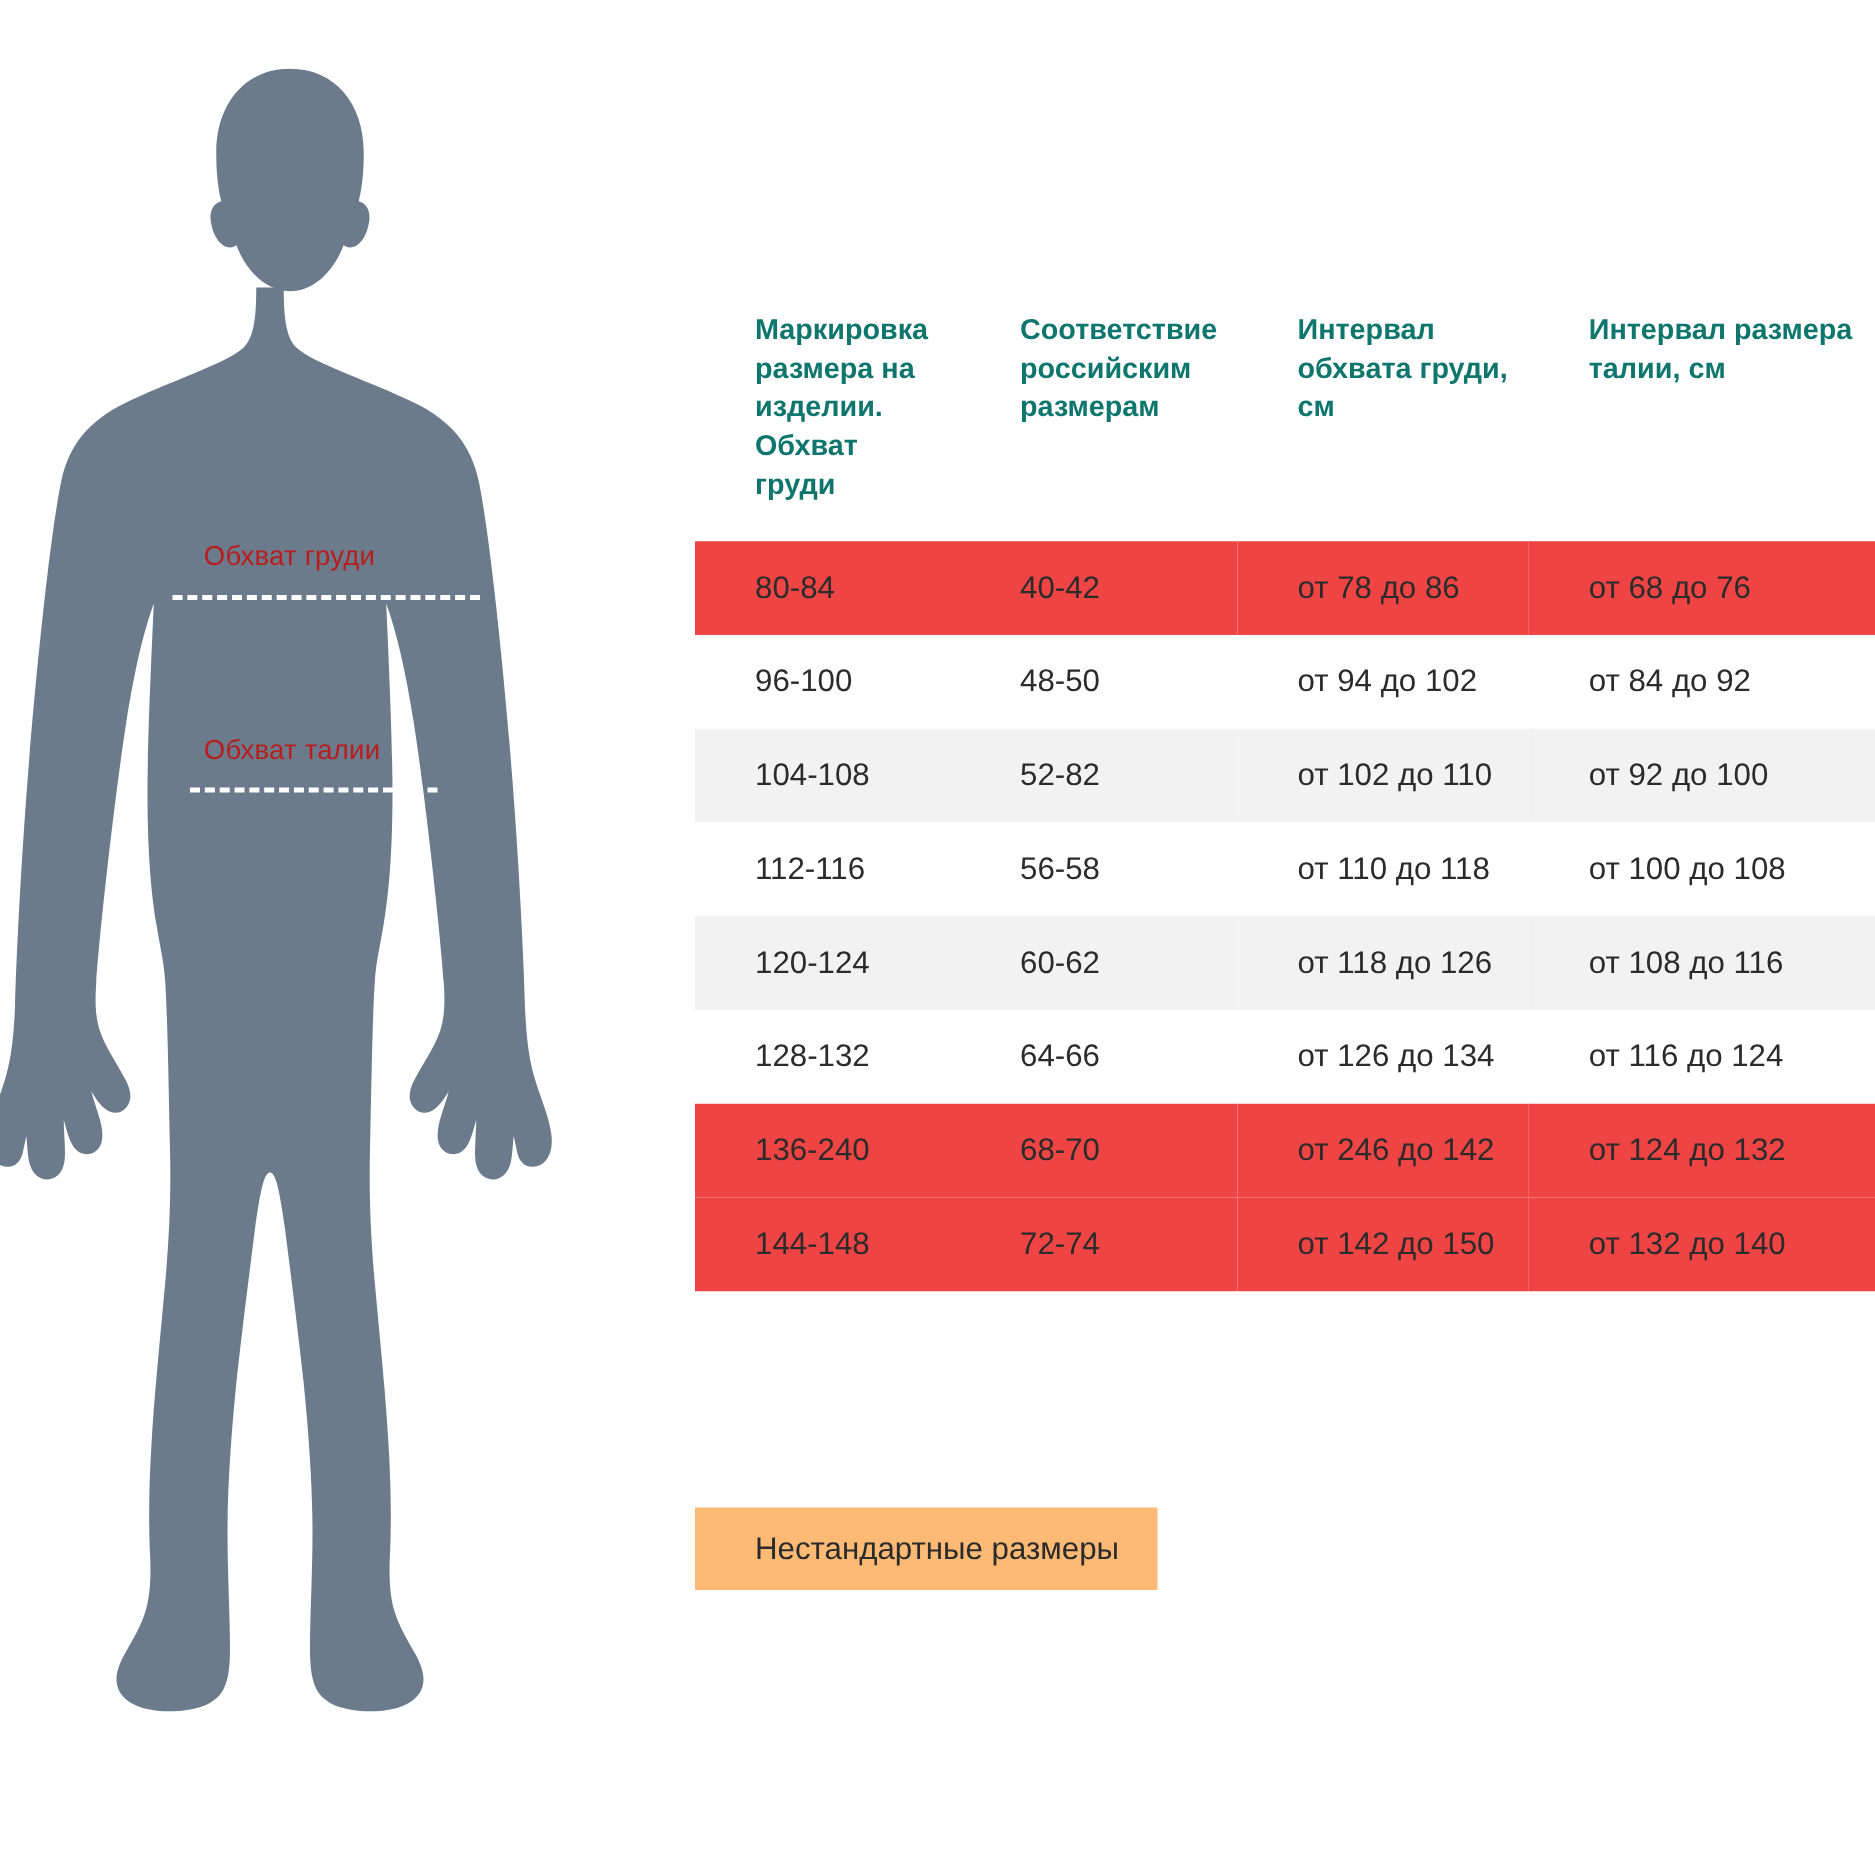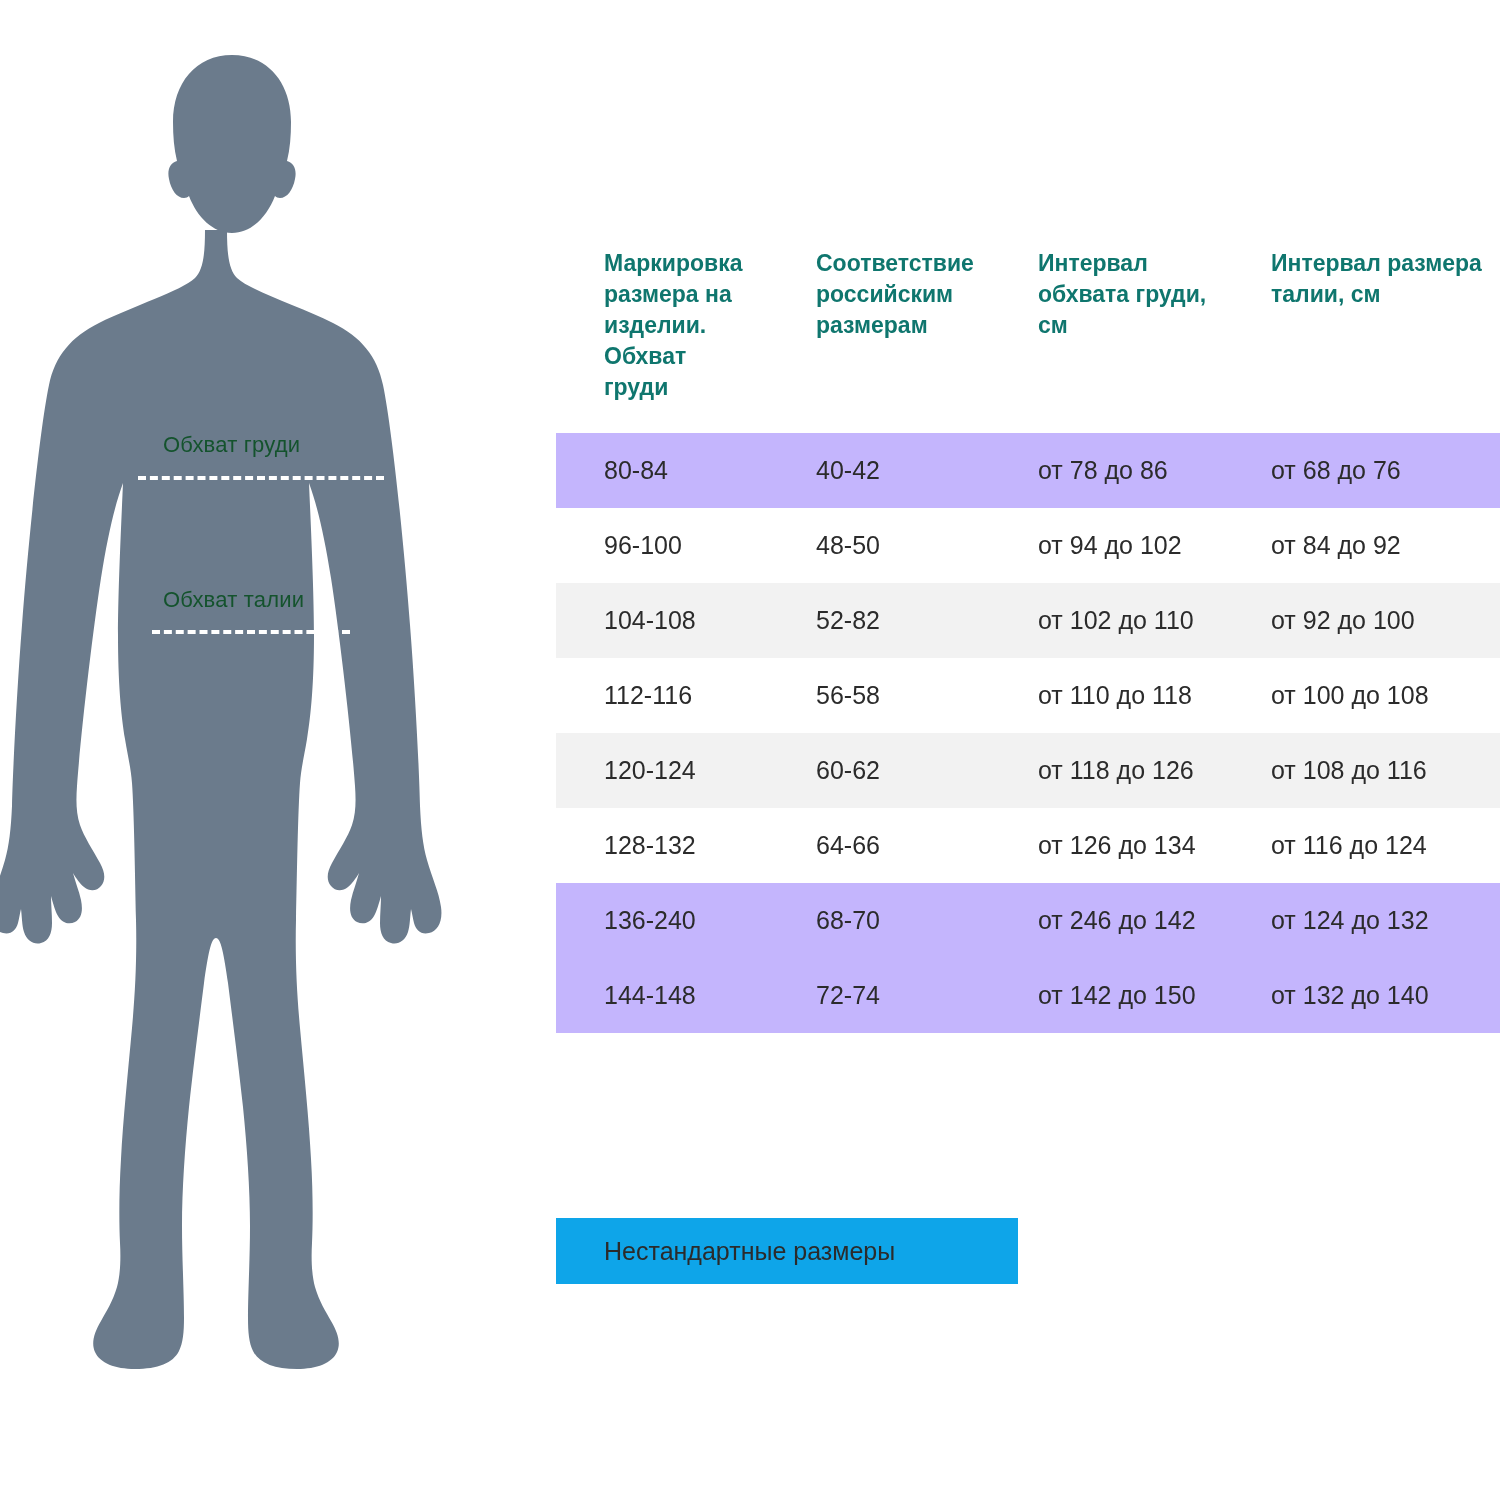--- a/index.html
+++ b/index.html
@@ -32,21 +32,21 @@
   #figure-svg {
     position: absolute;
     left: 0;
     top: 40px;
     width: 545px;
     height: 1430px;
   }
 
   .measure-label {
     position: absolute;
-    color: #14532d;
+    color: #b91c1c;
     font-size: 22px;
     letter-spacing: 0.2px;
     white-space: nowrap;
   }
   #chest-label { left: 163px; top: 432px; }
   #waist-label { left: 163px; top: 587px; }
 
   .dashed-line {
     position: absolute;
     height: 0;
@@ -84,33 +84,32 @@
   table.size-table thead th.col0 { padding-left: 48px; }
 
   table.size-table tbody td {
     font-size: 25px;
     color: #2b2b2b;
     padding: 23px 16px 23px 48px;
     white-space: nowrap;
   }
   tbody tr.zebra-light td { background: #ffffff; }
   tbody tr.zebra-dark td  { background: #f2f2f2; }
-  tbody tr.highlight td   { background: #c4b5fd; }
+  tbody tr.highlight td   { background: #ef4444; }
 
   
   #footer-note {
     position: absolute;
     left: 556px;
     top: 1206px;
-    width: 462px;
+    width: 370px;
     height: 66px;
-    background: #0ea5e9;
+    background: #fdba74;
     display: flex;
     align-items: center;
-    margin-top: 12px;
   }
   #footer-note span {
     padding-left: 48px;
     font-size: 25px;
     color: #2b2b2b;
     white-space: nowrap;
   }
 </style>
 </head>
 <body>

